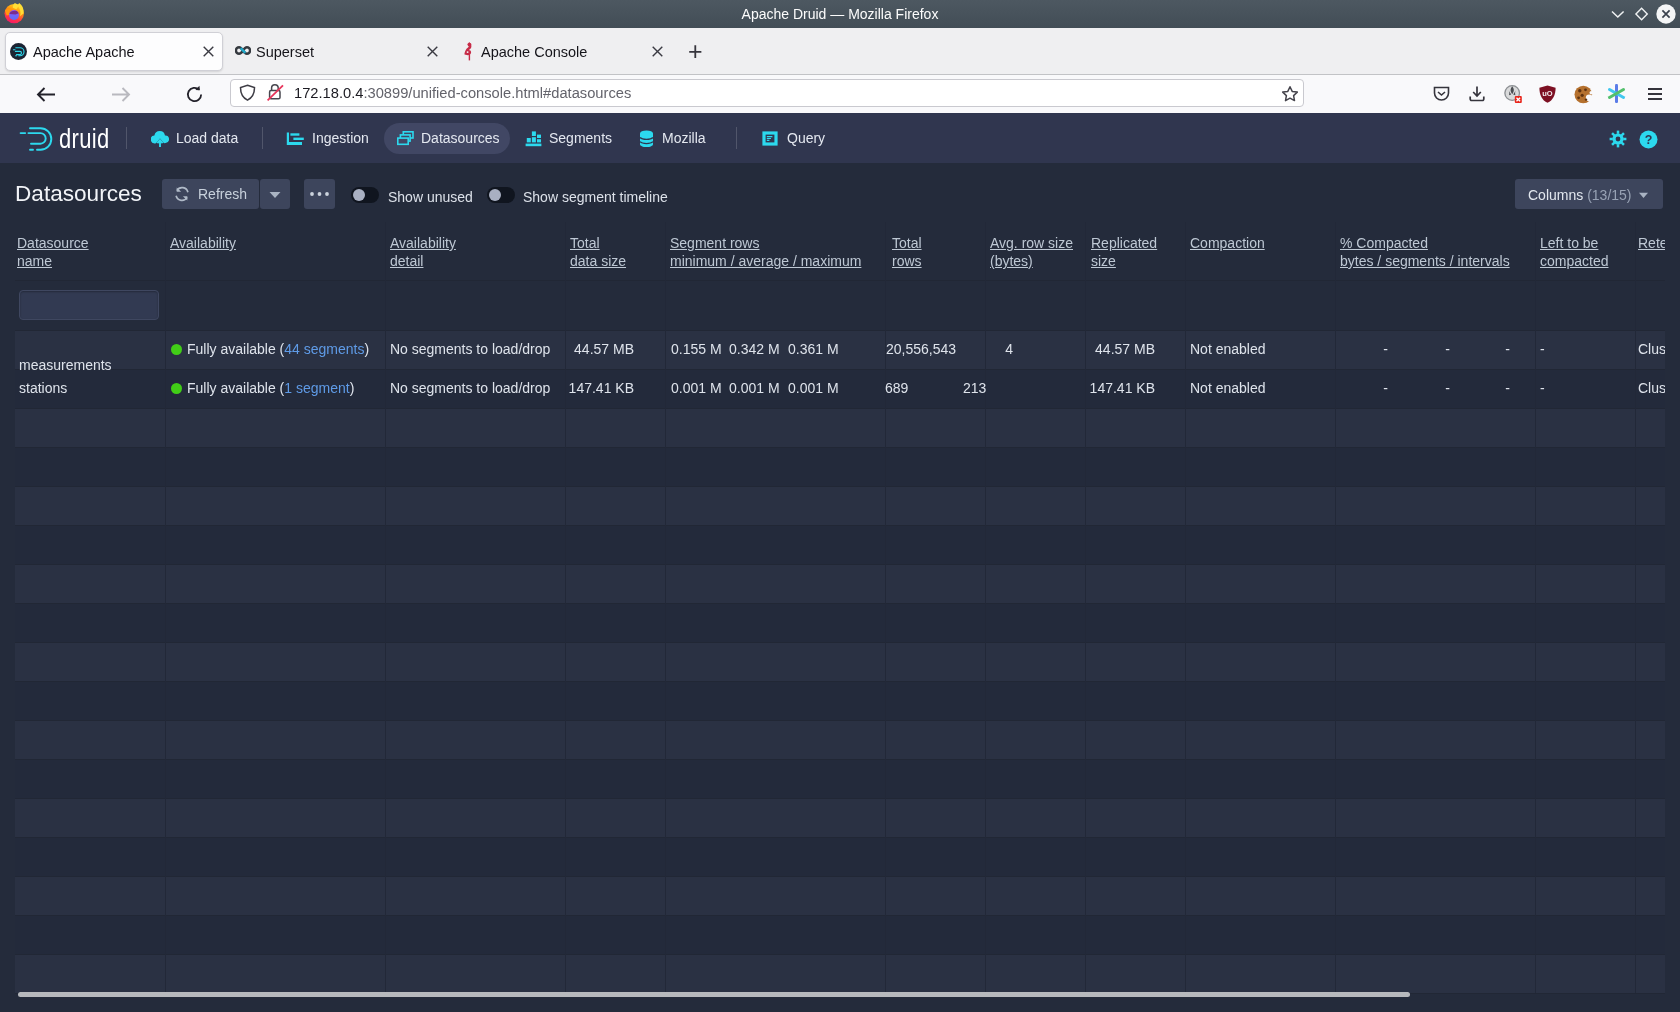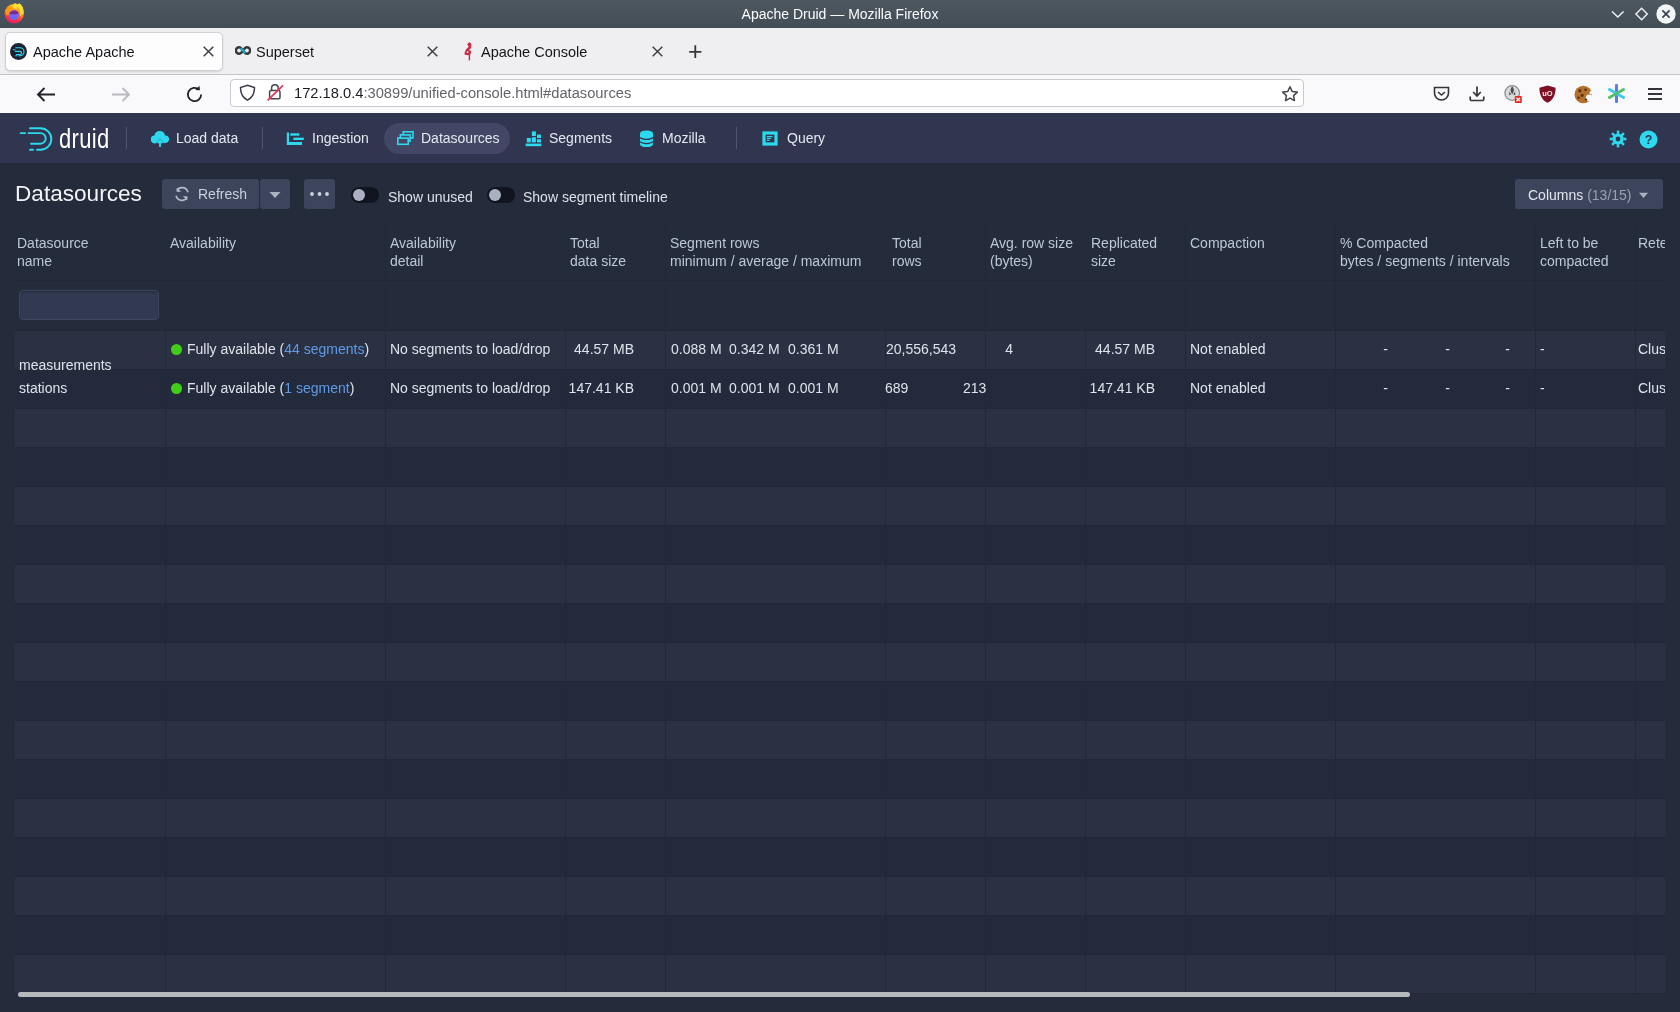--- a/index.html
+++ b/index.html
@@ -20,21 +20,21 @@
 .vsep { top:127px; width:1px; height:22px; background:rgba(255,255,255,0.16); }
 #navpill { left:384px; top:123px; width:126px; height:31px; background:#414764; border-radius:16px; }
 
 #pgtitle { left:15px; top:181px; font-size:22.6px; color:#f2f4f8; }
 .btn { background:#3d455c; border-radius:3px; }
 .btntext { color:#c8d1dc; font-size:14px; }
 .toggle { top:187px; width:28px; height:16px; border-radius:8px; background:#10151f; }
 .knob { top:189px; width:12px; height:12px; border-radius:50%; background:#a9b0c2; }
 .toglabel { top:187px; font-size:14px; color:#dce1e9; height:20px; line-height:20px; }
 
-.hcell { font-size:14px; color:#bec8d4; line-height:18px; top:234px; }
+.hcell { font-size:14px; color:#bec8d4; line-height:18px; top:234px;text-decoration:underline; }
 .cell { font-size:14px; color:#dee3eb; height:39px; line-height:39px; white-space:nowrap; }
 .vline { top:222px; width:1px; height:771px; background:#222838; }
 .link { color:#5f9be7; }
 #stripes { left:15px; top:330px; width:1650px; height:663px;
   background:repeating-linear-gradient(to bottom,#2a3143 0px 39px,#232a3b 39px 78px); }
 #hlines { left:15px; top:330px; width:1650px; height:664px;
   background:repeating-linear-gradient(to bottom,#212735 0px 1px,transparent 1px 39px); }
 #filterinput { left:19px; top:290px; width:140px; height:30px; background:#323a52; border:1px solid #3f4760; border-radius:4px; box-shadow:0 1px 2px rgba(0,0,0,0.3) inset; }
 #hscroll { left:18px; top:992px; width:1392px; height:5px; background:#b7b9bd; border-radius:3px; }
 </style>
@@ -329,21 +329,21 @@
   <div class="abs hcell" style="left:1540px">Left to be<br>compacted</div>
   <div class="abs hcell" style="left:1638px;width:27px;overflow:hidden;white-space:nowrap">Retention</div>
 
   <div class="abs" id="filterinput"></div>
 
   <div class="abs cell" style="left:19px;top:346px">measurements</div>
   <div class="abs" style="left:171px;top:344px;width:11px;height:11px;border-radius:50%;background:#41ce17"></div>
   <div class="abs cell" style="left:187px;top:330px">Fully available (<span class="link">44 segments</span>)</div>
   <div class="abs cell" style="left:390px;top:330px">No segments to load/drop</div>
   <div class="abs cell" style="left:565px;top:330px;width:69px;text-align:right">44.57 MB</div>
-  <div class="abs cell" style="left:671px;top:330px">0.088 M</div>
+  <div class="abs cell" style="left:671px;top:330px">0.155 M</div>
     <div class="abs cell" style="left:729px;top:330px">0.342 M</div>
     <div class="abs cell" style="left:788px;top:330px">0.361 M</div>
   <div class="abs cell" style="left:885px;top:330px;width:71px;text-align:right">20,556,543</div>
   <div class="abs cell" style="left:985px;top:330px;width:28px;text-align:right">4</div>
   <div class="abs cell" style="left:1085px;top:330px;width:70px;text-align:right">44.57 MB</div>
   <div class="abs cell" style="left:1190px;top:330px">Not enabled</div>
   <div class="abs cell" style="left:1340px;top:330px;width:48px;text-align:right">-</div>
   <div class="abs cell" style="left:1400px;top:330px;width:50px;text-align:right">-</div>
   <div class="abs cell" style="left:1460px;top:330px;width:50px;text-align:right">-</div>
   <div class="abs cell" style="left:1540px;top:330px">-</div>

